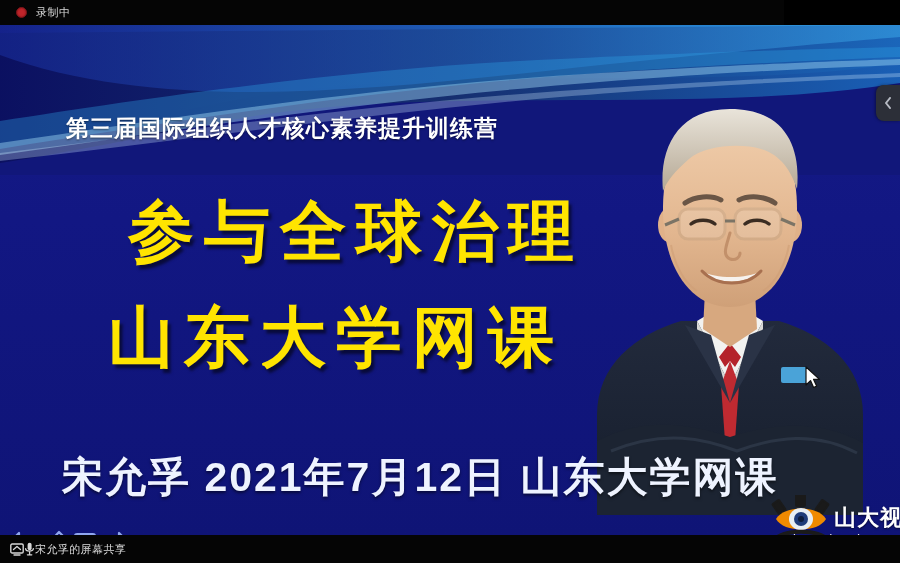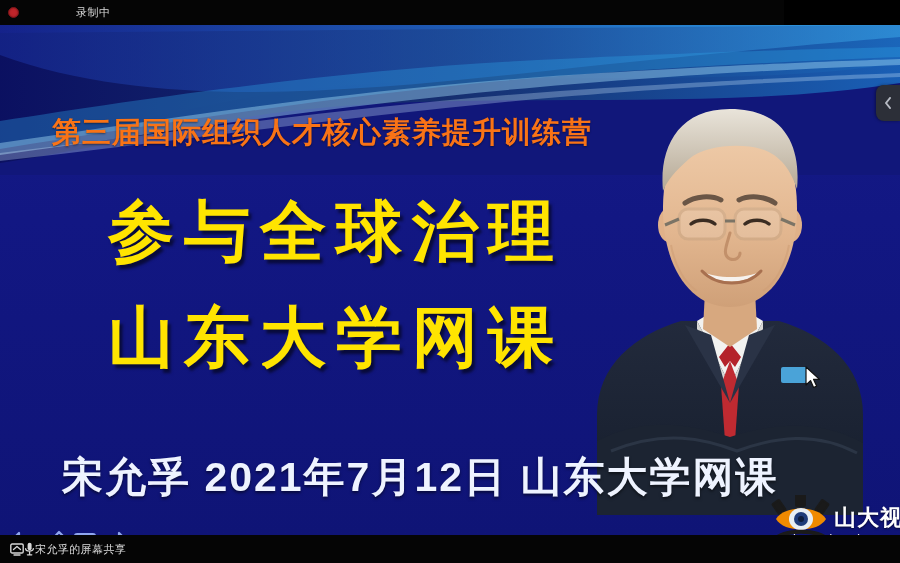--- a/index.html
+++ b/index.html
@@ -15,23 +15,22 @@
     background: #000000;
     overflow: hidden;
   }
 
   
   .topbar {
     position: absolute; left: 0; top: 0;
     width: 784px; height: 25px;
     background: #050505;
     display: flex; align-items: center;
-    padding-left: 8px;
+    padding-left: 16px;
     z-index: 40;
-    gap: 48px;
   }
   .rec-dot {
     width: 11px; height: 11px; border-radius: 50%;
     background: #c0252b;
     border: 1px solid #7a1418;
     box-shadow: inset 0 0 2px #7a1418;
     flex: 0 0 auto;
   }
   .rec-label {
     color: #d8d8d8;
@@ -51,43 +50,43 @@
   .slide-bg {
     position: absolute; inset: 0;
     background: linear-gradient(180deg,#151b86 0%, #121783 38%, #0f1476 100%);
   }
 
   
   .waves { position: absolute; left:0; top:0; width: 900px; height: 150px; }
 
   
   .subtitle {
-    position: absolute; left: 52px; top: 88px;
+    position: absolute; left: 66px; top: 88px;
     width: 640px;
-    color: #f97316;
-    font-size: 29px;
+    color: #ffffff;
+    font-size: 23px;
     font-weight: 700;
     letter-spacing: 1px;
     text-shadow: 0 1px 2px rgba(0,0,0,.45);
     white-space: nowrap;
     z-index: 12;
   }
   .headline {
     position: absolute;
     left: 108px;
     width: 520px;
     color: #ffe400;
     font-size: 66px;
     font-weight: 700;
     letter-spacing: 10px;
     text-shadow: 3px 4px 3px rgba(0,0,0,.55);
     white-space: nowrap;
     z-index: 12;
   }
-  .headline.l1 { top: 162px; }
+  .headline.l1 { top: 162px; margin-left: 20px; }
   .headline.l2 { top: 268px; }
 
   .byline {
     position: absolute; left: 62px; top: 425px;
     color: #eef3ff;
     font-size: 41px;
     font-weight: 700;
     letter-spacing: 2px;
     text-shadow: 0 2px 3px rgba(0,0,0,.5);
     white-space: nowrap;

